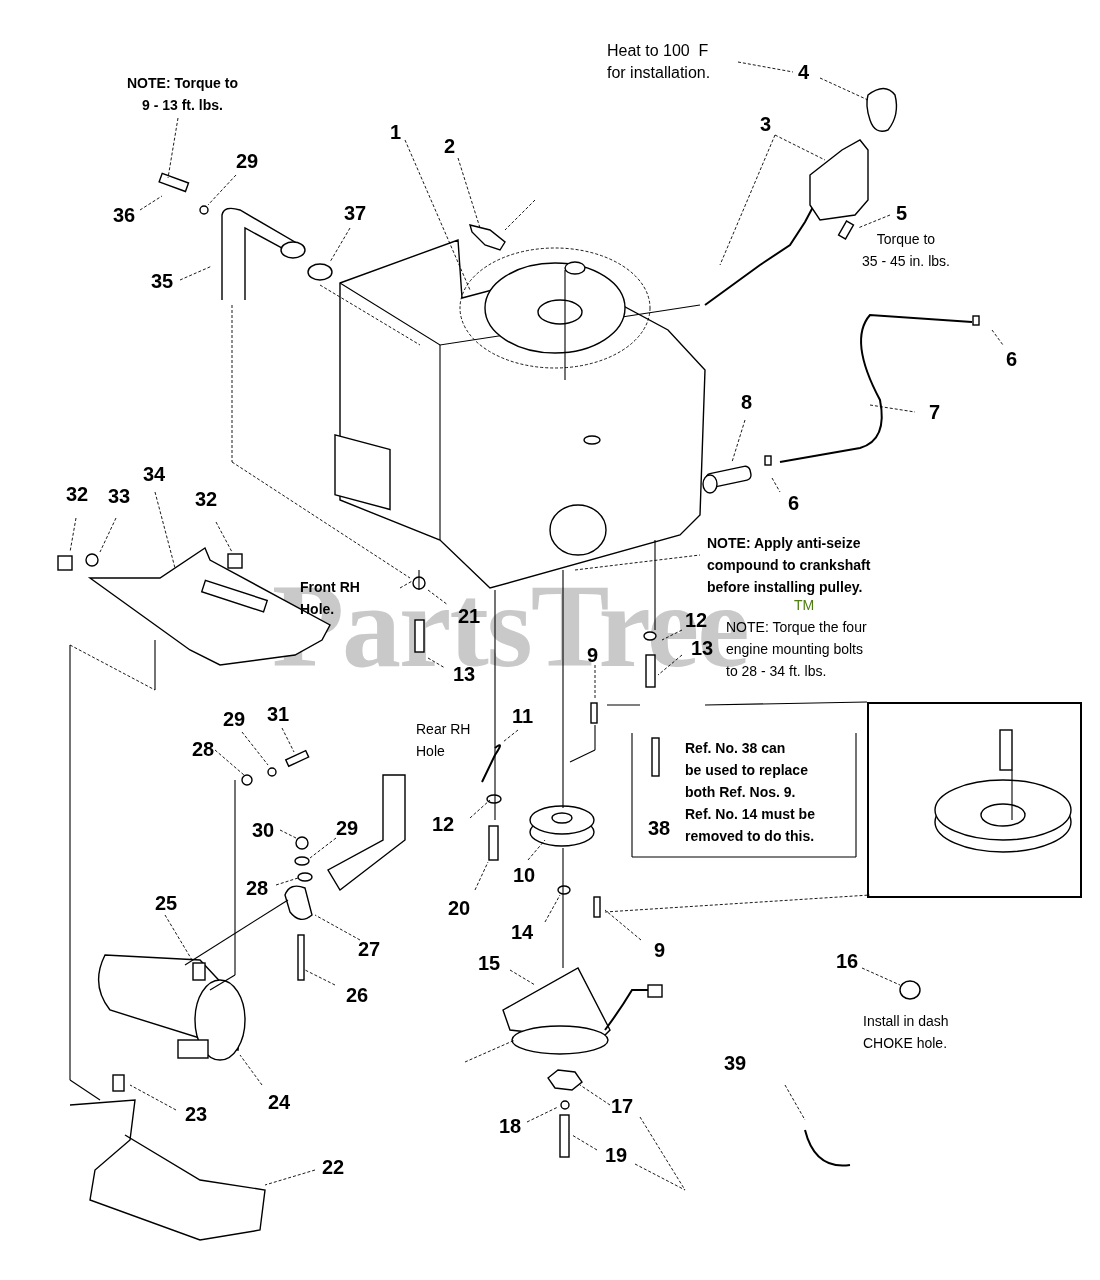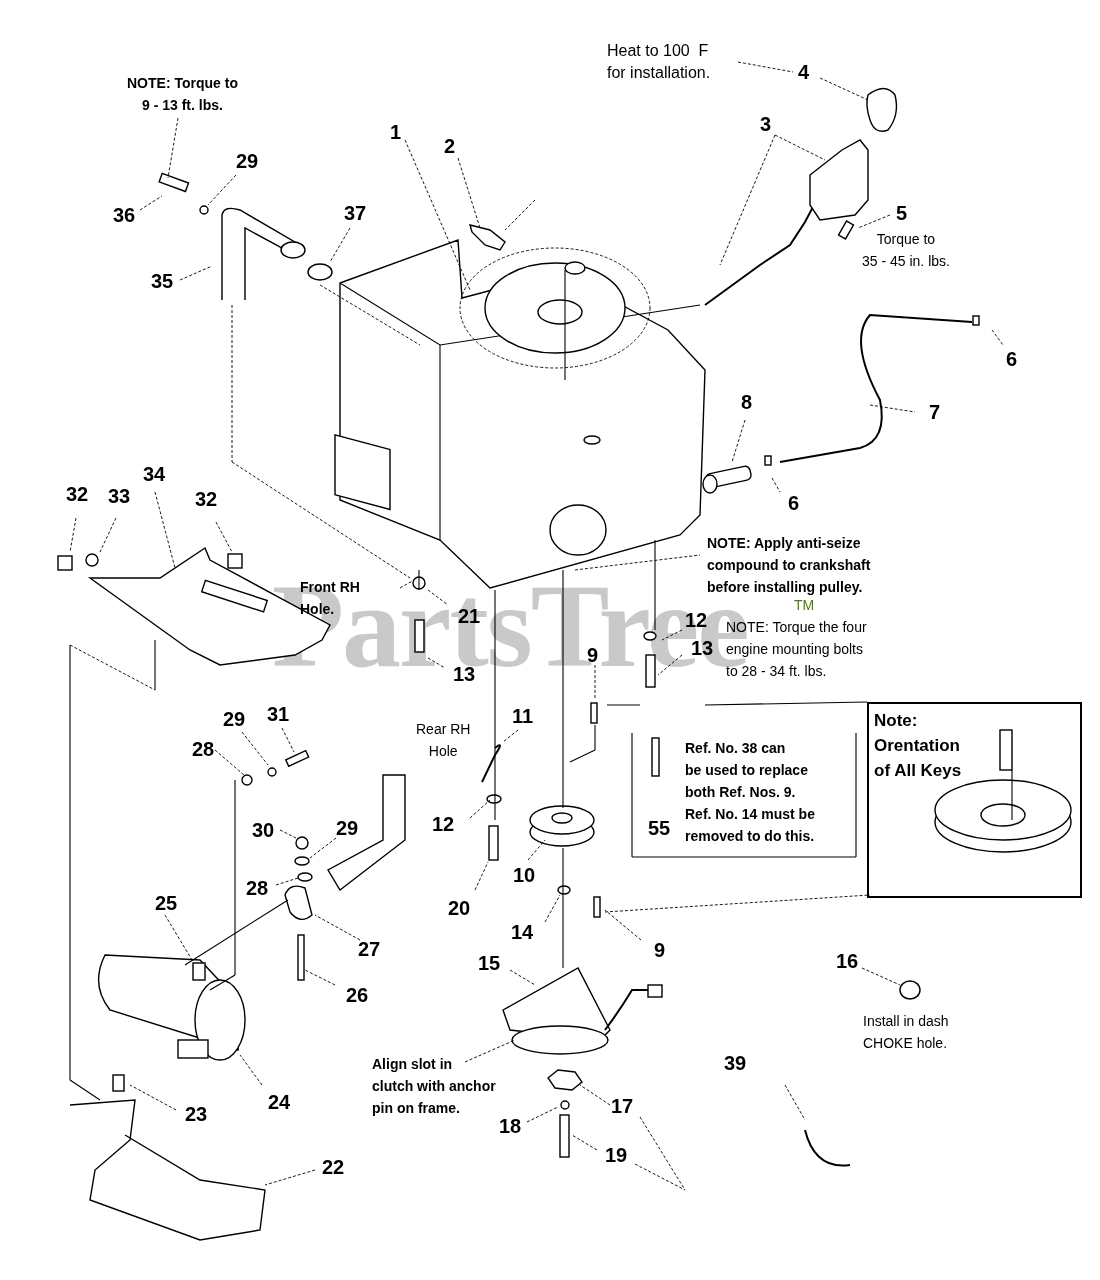--- a/index.html
+++ b/index.html
@@ -268,45 +268,39 @@
   <div class="callout" style="left:336px;top:818px">29</div>
   <div class="callout" style="left:252px;top:820px">30</div>
   <div class="callout" style="left:267px;top:704px">31</div>
   <div class="callout" style="left:66px;top:484px">32</div>
   <div class="callout" style="left:195px;top:489px">32</div>
   <div class="callout" style="left:108px;top:486px">33</div>
   <div class="callout" style="left:143px;top:464px">34</div>
   <div class="callout" style="left:151px;top:271px">35</div>
   <div class="callout" style="left:113px;top:205px">36</div>
   <div class="callout" style="left:344px;top:203px">37</div>
-  <div class="callout" style="left:648px;top:818px">55</div>
+  <div class="callout" style="left:648px;top:818px">38</div>
   <div class="callout" style="left:724px;top:1053px">39</div>
 
   <div class="note bold" style="left:127px;top:72px;text-align:center">NOTE: Torque to
 9 - 13 ft. lbs.</div>
   <div class="note regular" style="left:607px;top:40px;font-size:16px">Heat to 100  F
 for installation.</div>
   <div class="note regular" style="left:862px;top:228px;text-align:center">Torque to
 35 - 45 in. lbs.</div>
   <div class="note bold" style="left:707px;top:532px">NOTE: Apply anti-seize
 compound to crankshaft
 before installing pulley.</div>
   <div class="note regular" style="left:726px;top:616px">NOTE: Torque the four
 engine mounting bolts
 to 28 - 34 ft. lbs.</div>
   <div class="note bold" style="left:300px;top:576px;text-align:left">Front RH
 Hole.</div>
-  <div class="note regular" style="left:416px;top:718px;text-align:center">Rear RH
+  <div class="note regular" style="left:416px;top:718px;text-align:left">Rear RH
 Hole</div>
   <div class="note bold" style="left:685px;top:737px">Ref. No. 38 can
 be used to replace
 both Ref. Nos. 9.
 Ref. No. 14 must be
 removed to do this.</div>
-  <div class="note bold" style="left:874px;top:708px;font-size:17px;line-height:25px">Note:
-Orentation
-of All Keys</div>
   <div class="note regular" style="left:863px;top:1010px">Install in dash
 CHOKE hole.</div>
-  <div class="note bold" style="left:372px;top:1053px">Align slot in
-clutch with anchor
-pin on frame.</div>
 </div>
 
 </body></html>

